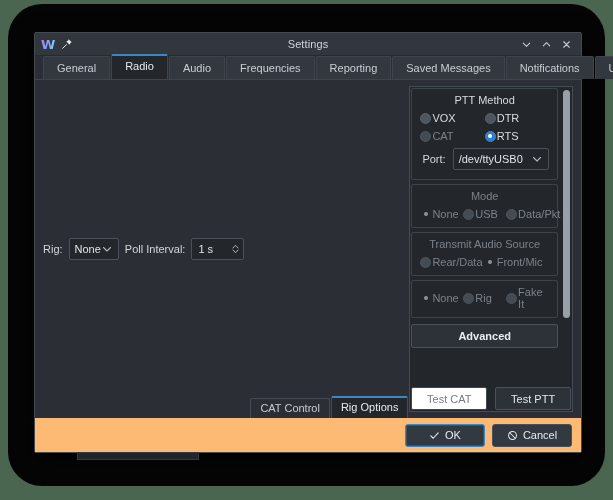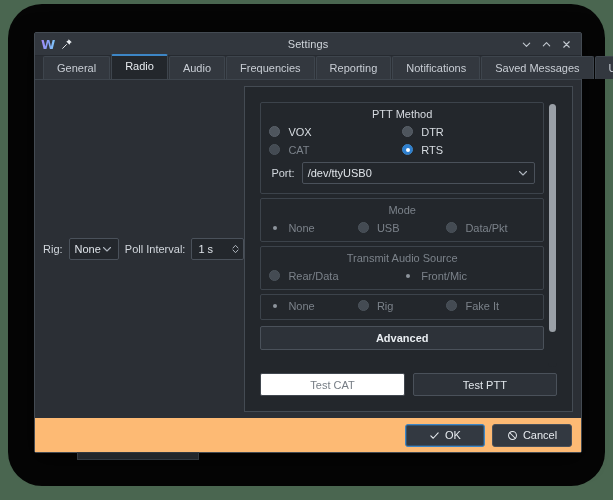--- a/index.html
+++ b/index.html
@@ -161,21 +161,21 @@
     border-top: 2px solid #3d86c6;
     height: 20px; line-height: 18px;
   }
 
   
   .frame {
     flex: 1;
     border: 1px solid #444b53;
     background: #23272c;
     margin-bottom: 6px;
-    padding: 15px;
+    padding: 1px;
     display: flex;
     flex-direction: column;
     min-height: 0;
     position: relative;
   }
   .scrollarea {
     flex: 1;
     display: flex;
     min-height: 0;
   }
@@ -212,21 +212,21 @@
   .group-title {
     text-align: center;
     font-size: 11px;
     color: #d7dbe1;
     margin-bottom: 6px;
   }
   .group.disabled .group-title { color: #7b828a; }
   .radio-row { display: flex; align-items: center; }
   .radio-row + .radio-row { margin-top: 6px; }
   .radio {
-    display: flex; align-items: flex-start; gap: 8px;
+    display: flex; align-items: center; gap: 1px;
     font-size: 11px; color: #d8dde2;
   }
   .radio.disabled { color: #7b828a; }
   .rdot {
     width: 11px; height: 11px; border-radius: 50%;
     background: #4e555d; border: 1px solid #5a616a;
     box-sizing: border-box; flex: none;
     display:flex; align-items:center; justify-content:center;
   }
   .rdot.checked {
@@ -335,22 +335,22 @@
         </span>
       </div>
     </div>
 
     <div class="tabstrip">
       <div class="tab">General</div>
       <div class="tab sel">Radio</div>
       <div class="tab">Audio</div>
       <div class="tab">Frequencies</div>
       <div class="tab">Reporting</div>
+      <div class="tab">Saved Messages</div>
       <div class="tab">Notifications</div>
-      <div class="tab">Saved Messages</div>
       <div class="tab">UI</div>
       <div class="tabstrip-fill"></div>
     </div>
 
     <div class="body">
 
       <div class="rigrow">
         <span class="lbl">Rig:</span>
         <div class="combo">
           <span>None</span>
@@ -365,20 +365,24 @@
           <span>1 s</span>
           <span class="arrows">
             <svg width="9" height="12" viewBox="0 0 9 12">
                 <path d="M2 5 L4.5 2.3 L7 5" stroke="currentColor" stroke-width="1" fill="none" stroke-linecap="round" stroke-linejoin="round"></path>
                 <path d="M2 7 L4.5 9.7 L7 7" stroke="currentColor" stroke-width="1" fill="none" stroke-linecap="round" stroke-linejoin="round"></path>
               </svg>
           </span>
         </div>
       </div>
 
+      <div class="subtabstrip">
+        <div class="subtab">CAT Control</div>
+        <div class="subtab sel">Rig Options</div>
+      </div>
 
       <div class="frame">
         <div class="scrollarea">
           <div class="scrollinner">
 
             <div class="group">
               <div class="group-title">PTT Method</div>
               <div class="radio-row col2">
                 <div class="radio">
                   <span class="rdot"></span>

